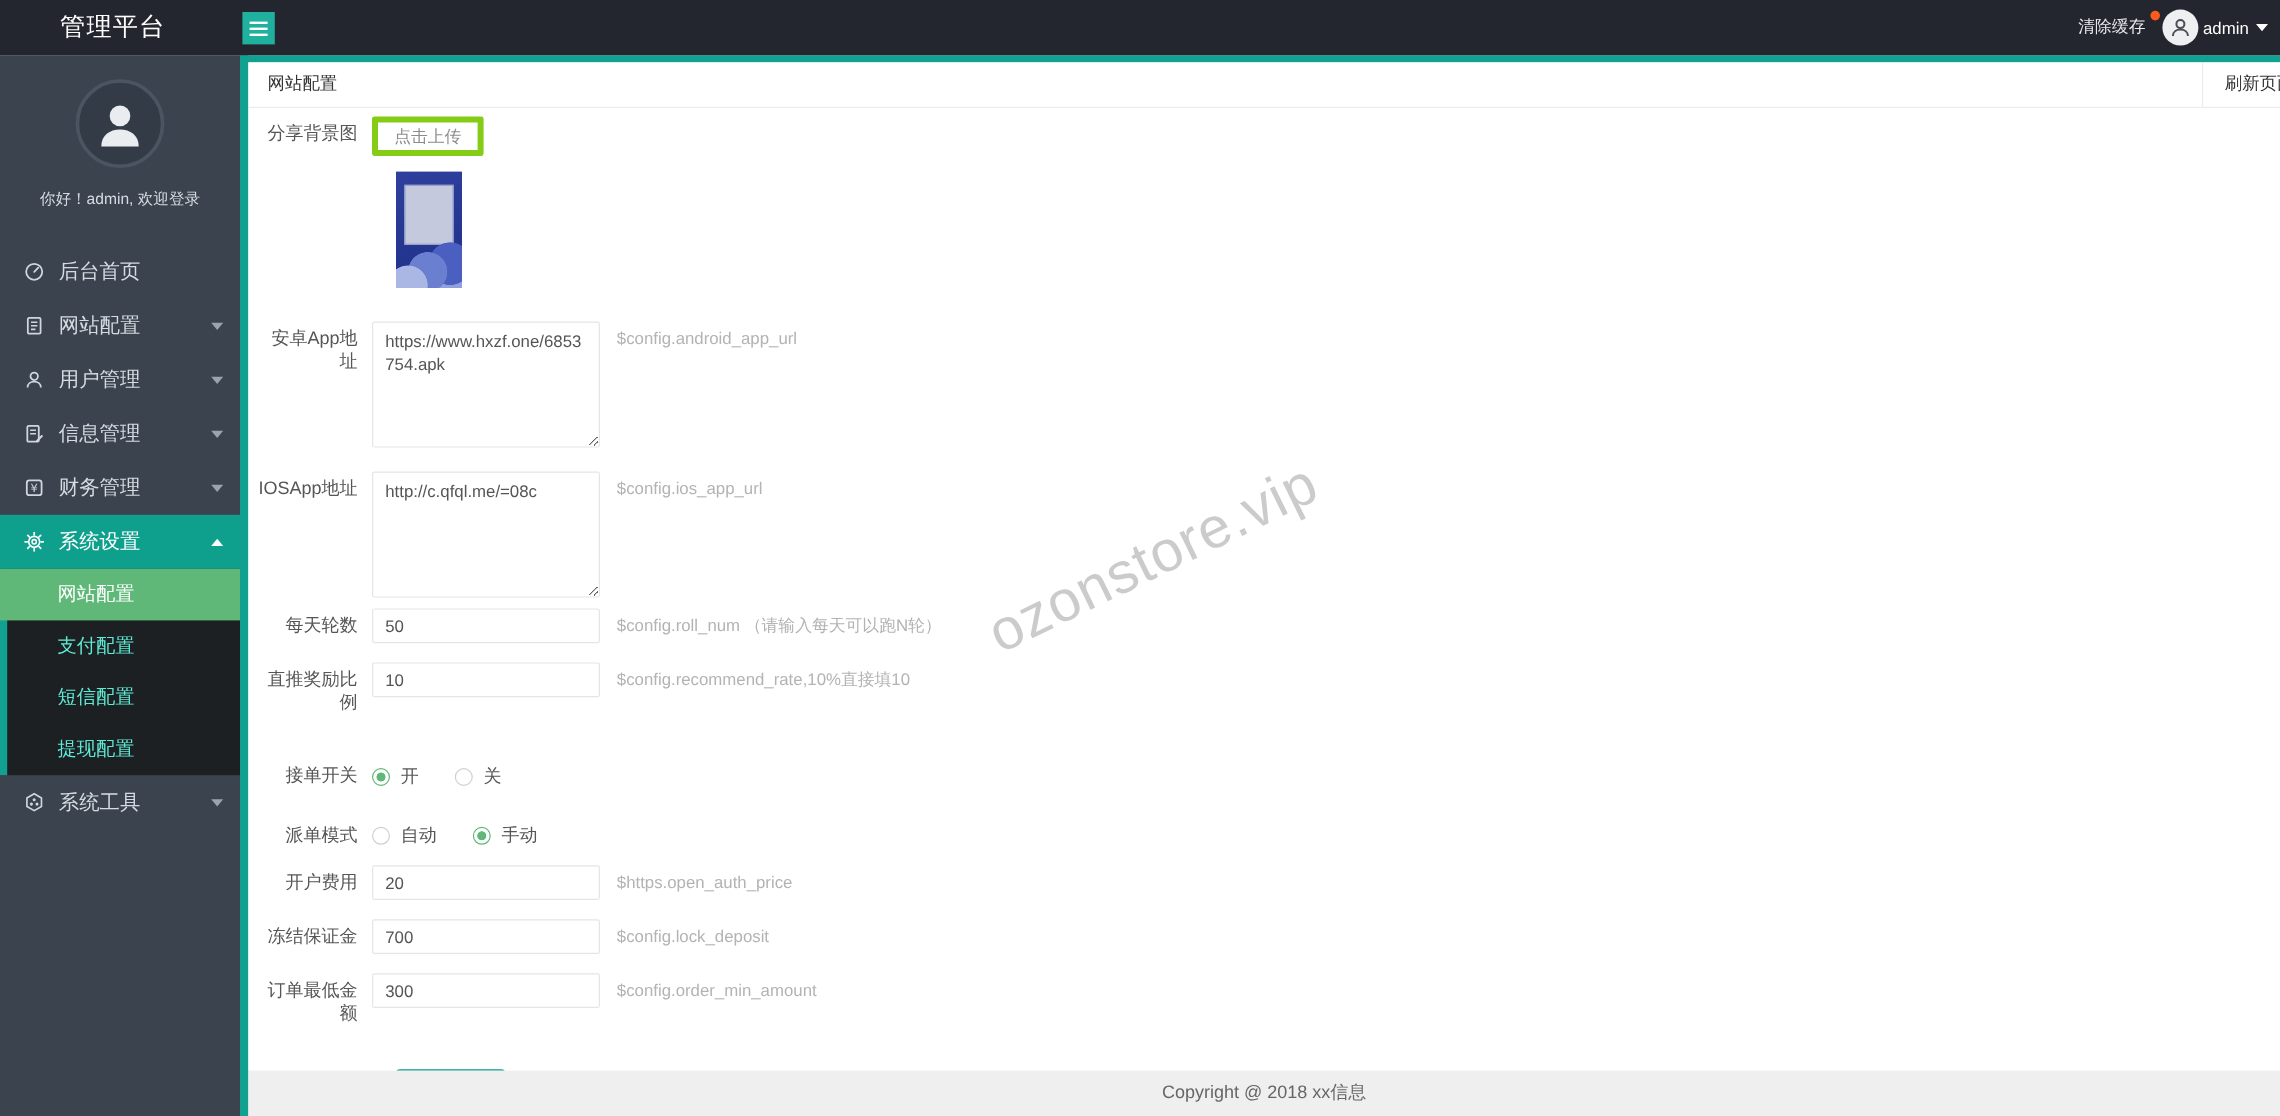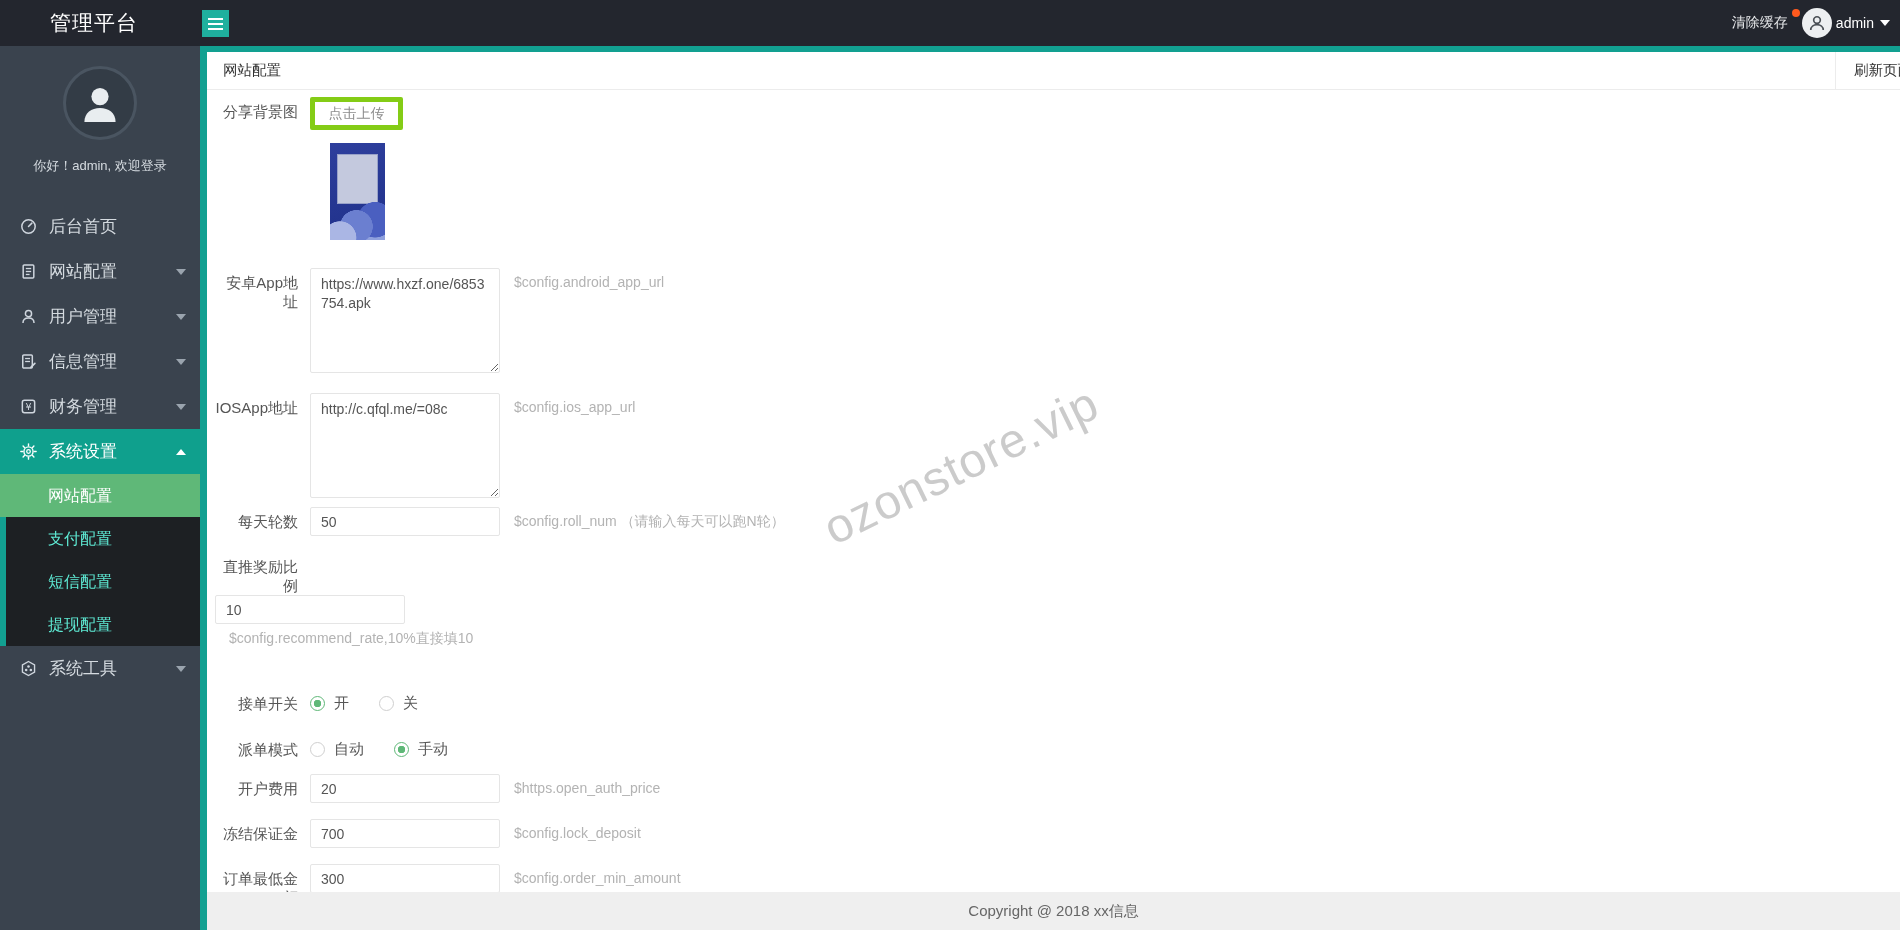--- a/index.html
+++ b/index.html
@@ -58,22 +58,22 @@
       background:
         radial-gradient(circle at 18% 95%, #aab6e4 0 26%, transparent 27%),
         radial-gradient(circle at 48% 70%, #6b7fd0 0 38%, transparent 39%),
         radial-gradient(circle at 82% 55%, #4a5fc0 0 34%, transparent 35%),
         radial-gradient(circle at 95% 100%, #8fa0dd 0 30%, transparent 31%),
         radial-gradient(circle at 60% 110%, #32479f 0 45%, transparent 46%);
   }
   .row-android { margin-top:28px; }
   .row-ios { margin-top:20px; }
   .row-roll { margin-top:9px; }
-  .row-rate { margin-top:16px;flex-direction:column; }
-  .row-switch { margin-top:37px; height:28px; align-items:flex-end; }
+  .row-rate { margin-top:16px; }
+  .row-switch { margin-top:37px; height:28px; align-items:center; }
   .row-switch .lbl, .row-mode .lbl { padding-top:0; }
   .row-mode { margin-top:18px; height:28px; align-items:flex-end; }
   .radio-group { display:flex; align-items:center; gap:30px; padding-top:2px; }
   .radio-opt { display:flex; align-items:center; gap:9px; font-size:15px; color:#565656; cursor:pointer; }
   .radio-opt input { -webkit-appearance:none; appearance:none; width:15px; height:15px; border:1px solid #cfcfcf; border-radius:50%; background:#fff; margin:0; cursor:pointer; }
   .radio-opt input:checked { border-color:#5fb878; background:radial-gradient(circle at center, #5fb878 0, #5fb878 3.5px, #fff 4px); }
   .row-open { margin-top:15px; }
   .row-deposit { margin-top:16px; }
   .row-min { margin-top:16px; }
   .row-submit { margin-top:37px; margin-left:115px; }

